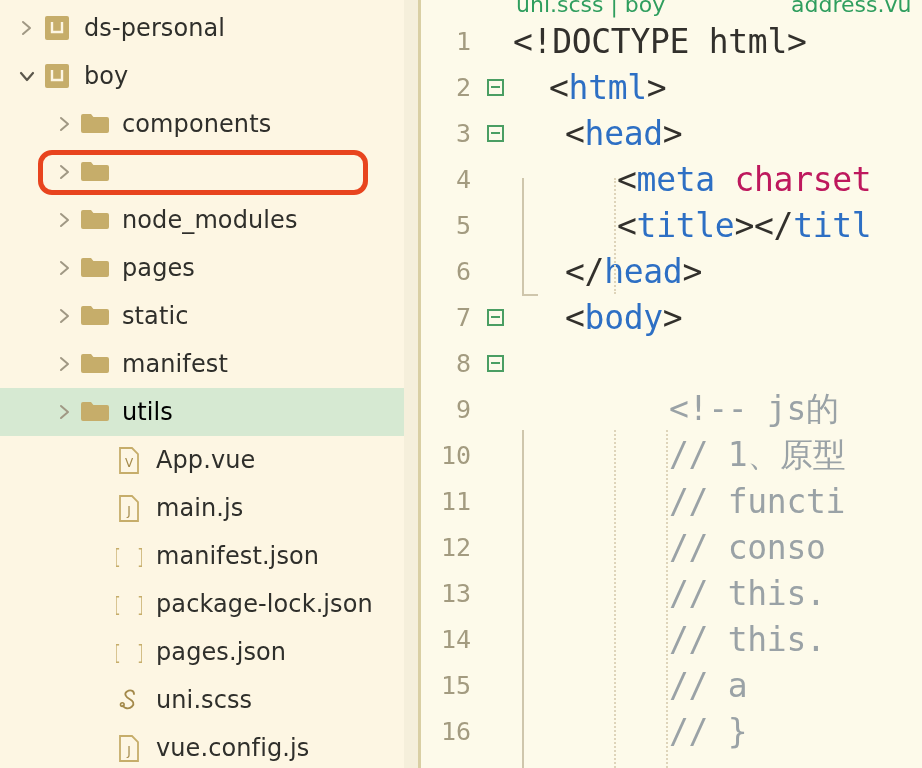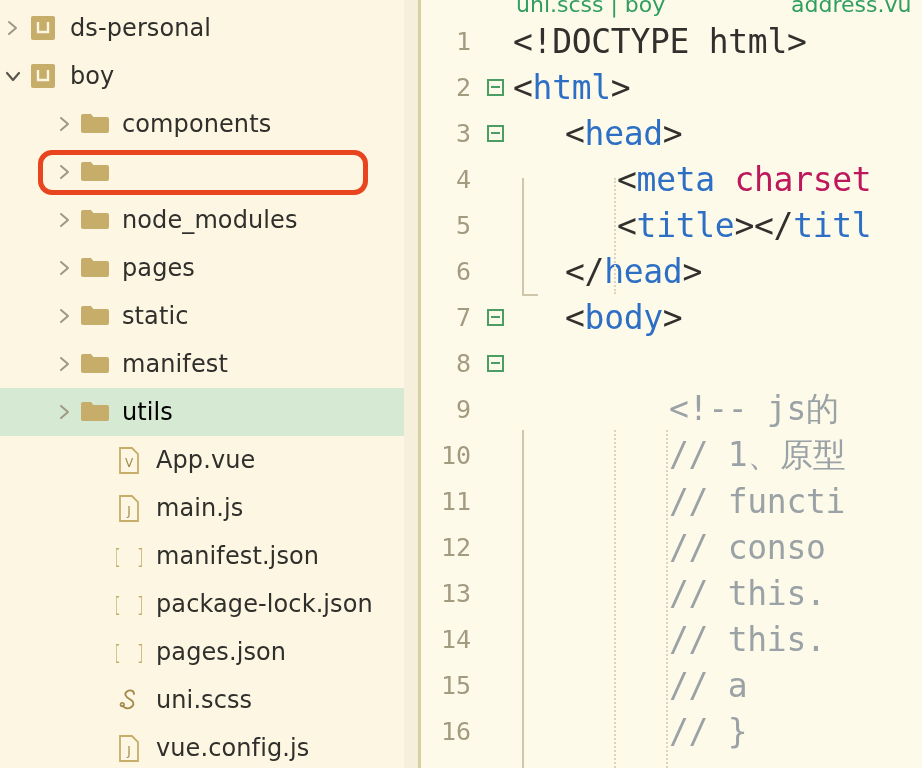--- a/index.html
+++ b/index.html
@@ -57,21 +57,21 @@
   .tree-label {
     font-size: 24px;
     color: #2f2f2b;
     letter-spacing: .1px;
     padding-left: 10px;
     font-family: "DejaVu Sans", sans-serif;
   }
   .tree-row.selected .tree-label { color: #000000; }
 
   
-  .ind-0 { padding-left: 0; text-align: center; }
+  .ind-0 { padding-left: 14px; text-align: center; }
   .ind-1 { padding-left: 52px; }
   .ind-2 { padding-left: 86px; }
 
   
   #annotation-box {
     position: absolute;
     left: 38px;
     top: 150px;
     width: 330px;
     height: 45px;
@@ -400,21 +400,21 @@
           <span class="fold"></span>
           <span class="code-text" style="padding-left: 0px;"><span class="punc">&lt;!DOCTYPE html&gt;</span></span>
         </div>
         <div class="code-line">
           <span class="ln">2</span>
           <span class="fold">
             <span class="fold-box">
               <i></i>
             </span>
           </span>
-          <span class="code-text" style="padding-left: 0px;"><span class="punc">&lt;</span><span class="tag">html</span><span class="punc">&gt;</span></span>
+          <span class="code-text" style="padding-left: 0px; margin-left: 36px;"><span class="punc">&lt;</span><span class="tag">html</span><span class="punc">&gt;</span></span>
         </div>
         <div class="code-line">
           <span class="ln">3</span>
           <span class="fold">
             <span class="fold-box">
               <i></i>
             </span>
           </span>
           <span class="code-text" style="padding-left: 52px;"><span class="punc">&lt;</span><span class="tag">head</span><span class="punc">&gt;</span></span>
         </div>

